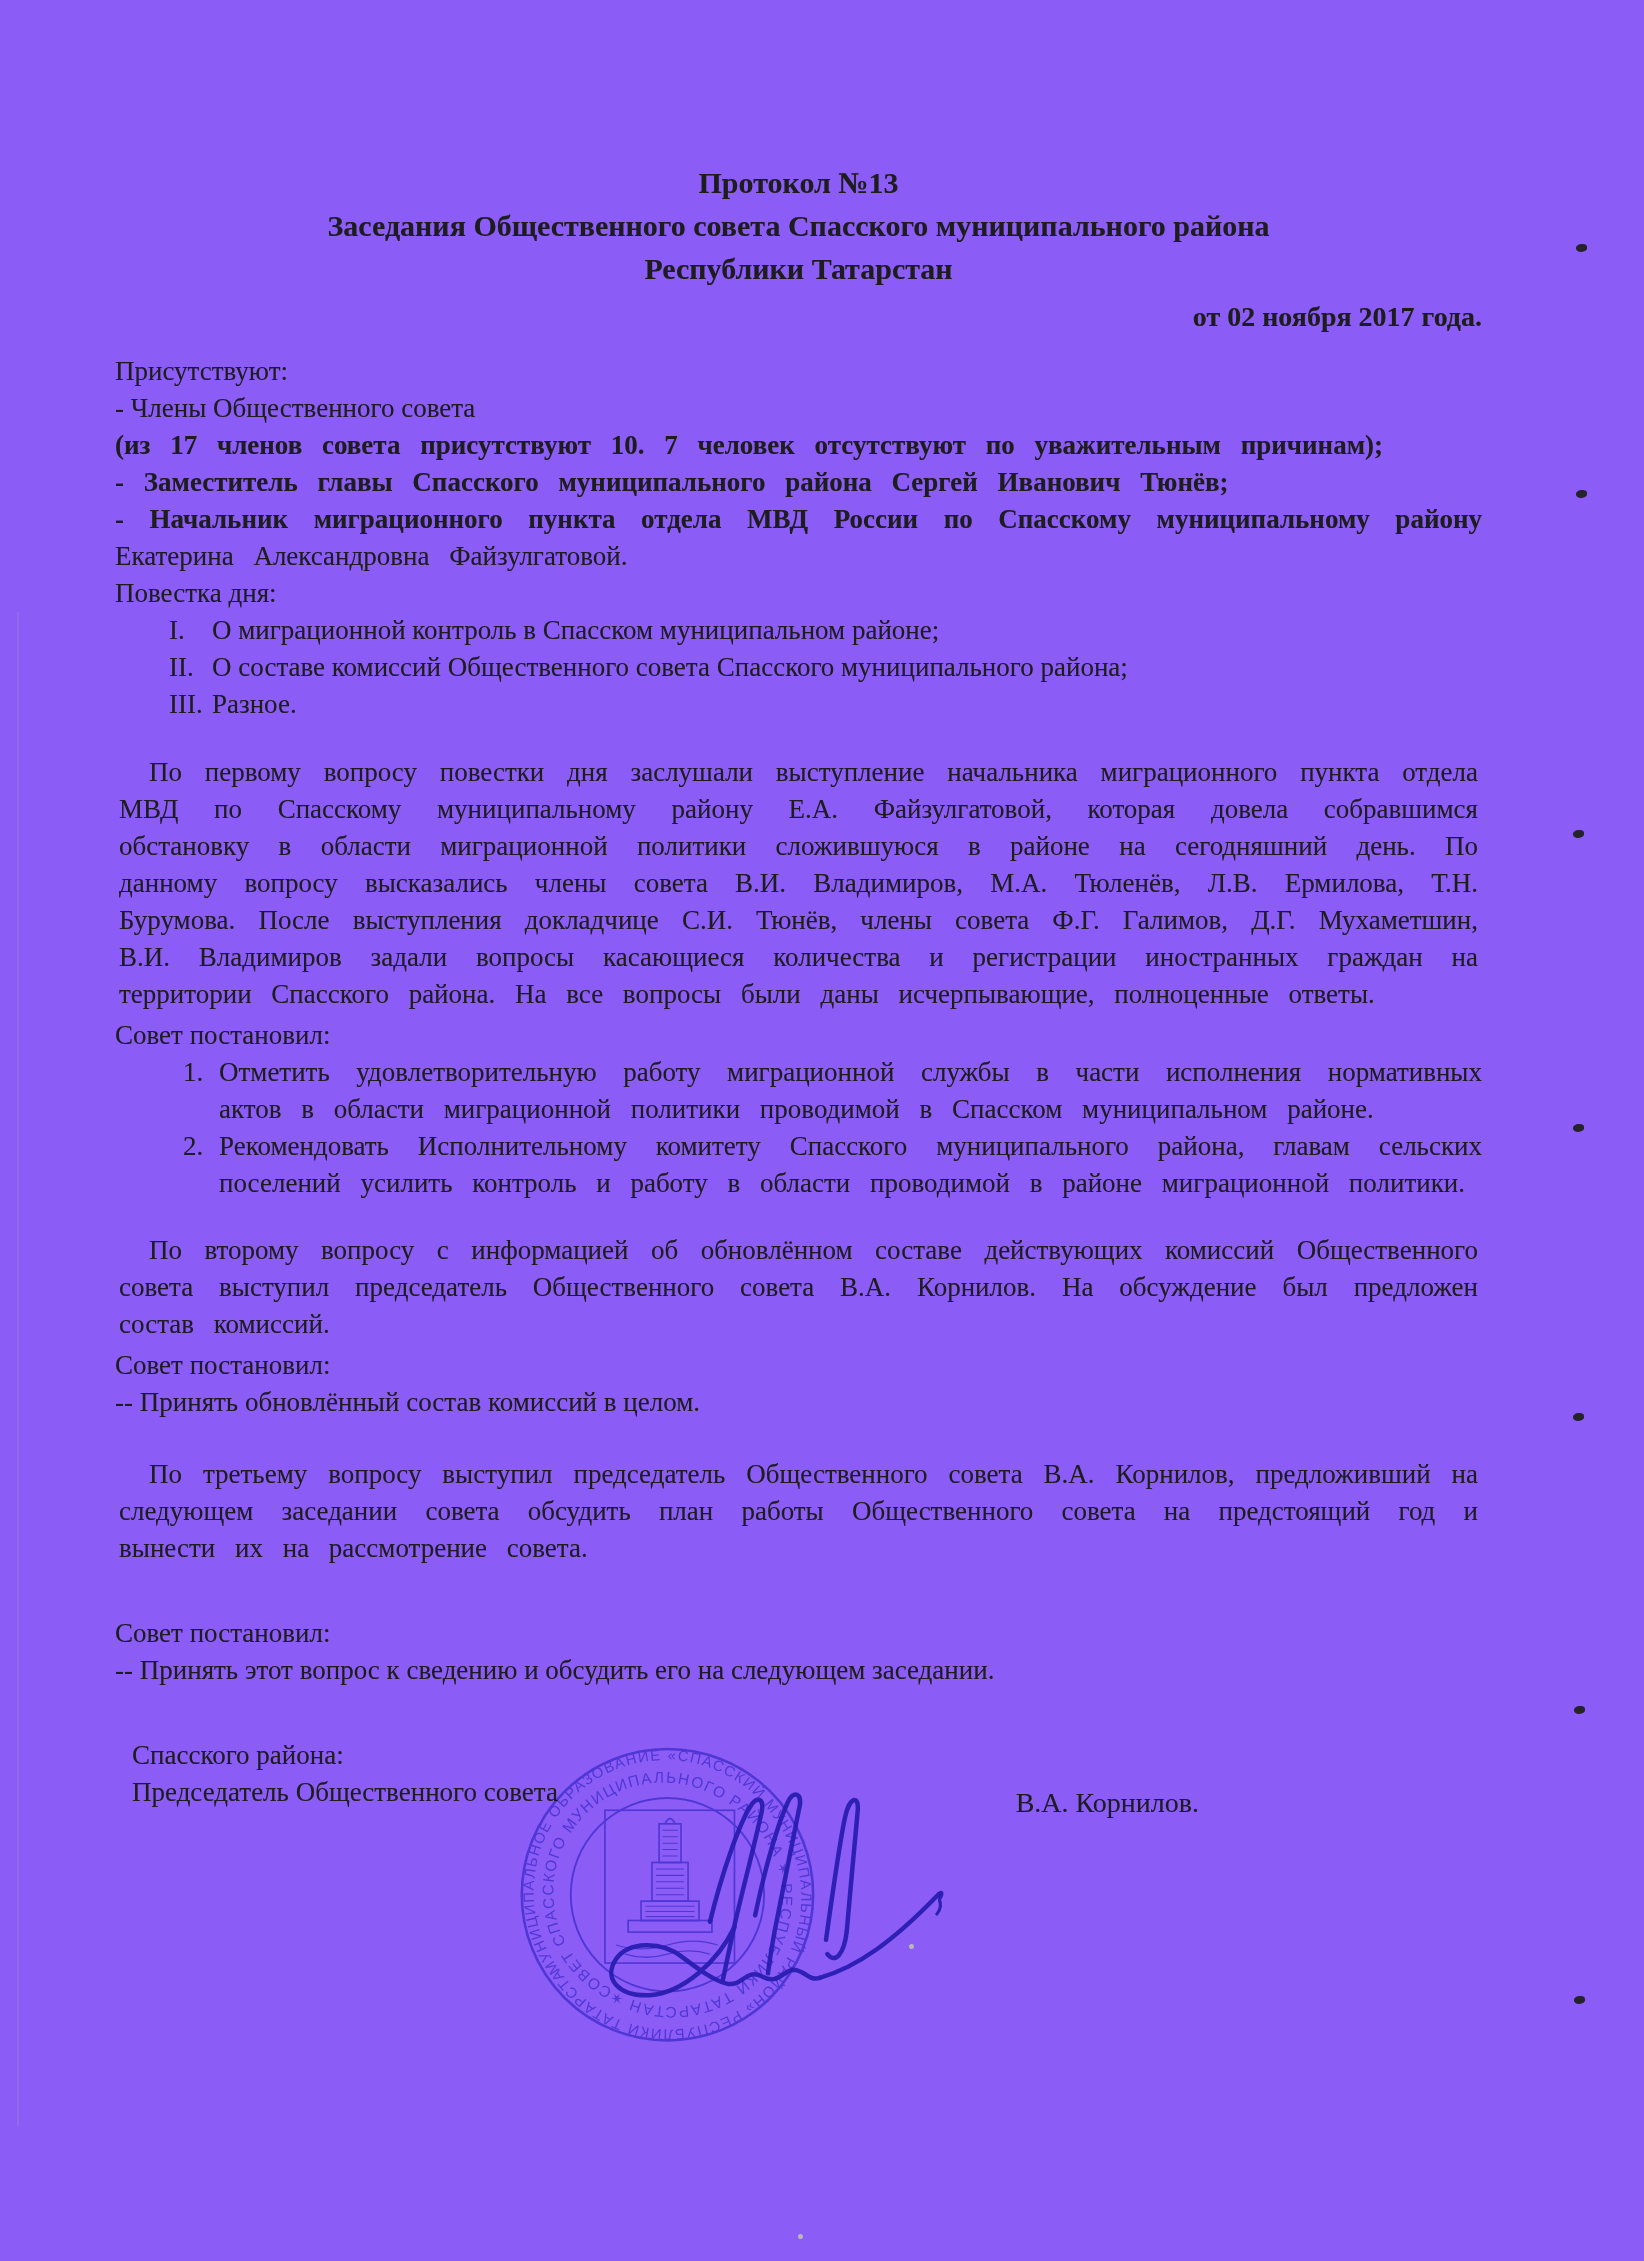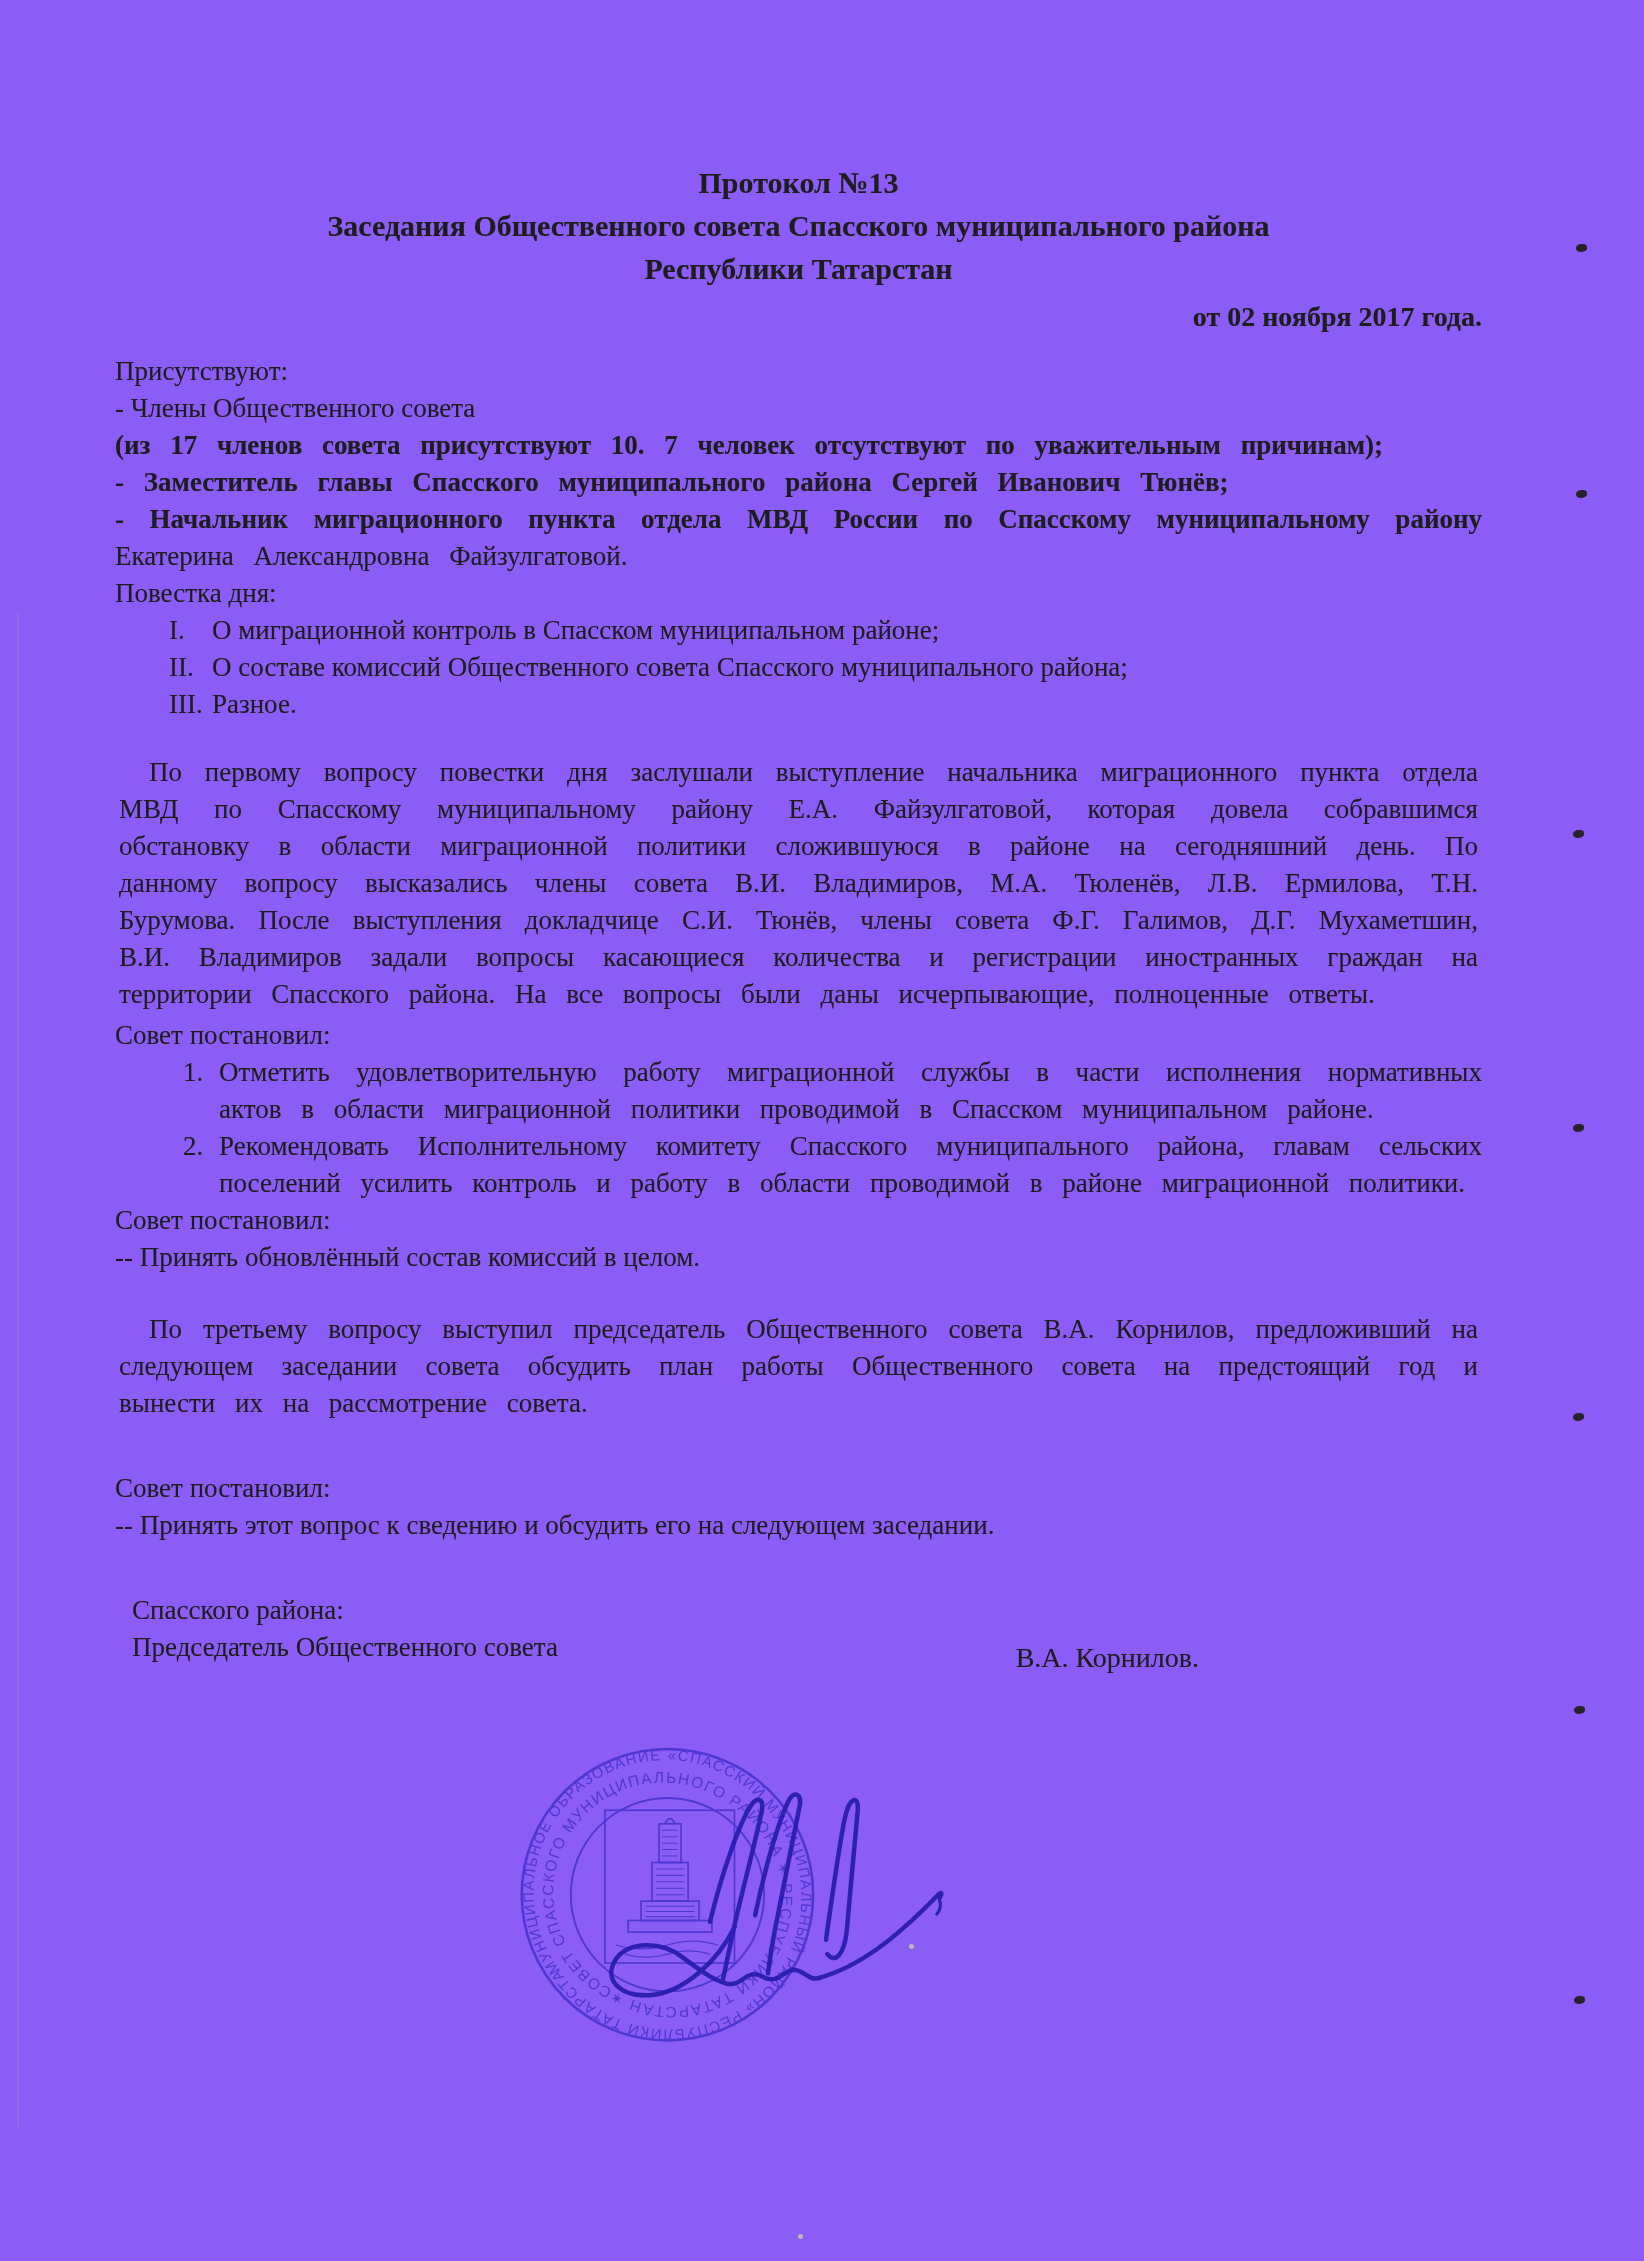--- a/index.html
+++ b/index.html
@@ -85,20 +85,21 @@
       <div class="nl-row">
         <span class="nl-num">1.</span>
         <span class="nl-text just">Отметить удовлетворительную работу миграционной службы в части исполнения нормативных актов в области миграционной политики проводимой в Спасском муниципальном районе.</span>
       </div>
       <div class="nl-row">
         <span class="nl-num">2.</span>
         <span class="nl-text just">Рекомендовать Исполнительному комитету Спасского муниципального района, главам сельских поселений усилить контроль и работу в области проводимой в районе миграционной политики.</span>
       </div>
     </div>
 
+    <p class="para just mt-q2">По второму вопросу с информацией об обновлённом составе действующих комиссий Общественного совета выступил председатель Общественного совета В.А. Корнилов. На обсуждение был предложен состав комиссий.</p>
     <p class="ln">Совет постановил:</p>
     <p class="ln">-- Принять обновлённый состав комиссий в целом.</p>
 
     <p class="para just mt-q3">По третьему вопросу выступил председатель Общественного совета В.А. Корнилов, предложивший на следующем заседании совета обсудить план работы Общественного совета на предстоящий год и вынести их на рассмотрение совета.</p>
     <p class="ln mt-res3">Совет постановил:</p>
     <p class="ln">-- Принять этот вопрос к сведению и обсудить его на следующем заседании.</p>
 
     <div class="sig">
       <div class="sig-left">
         <div>Спасского района:</div>

